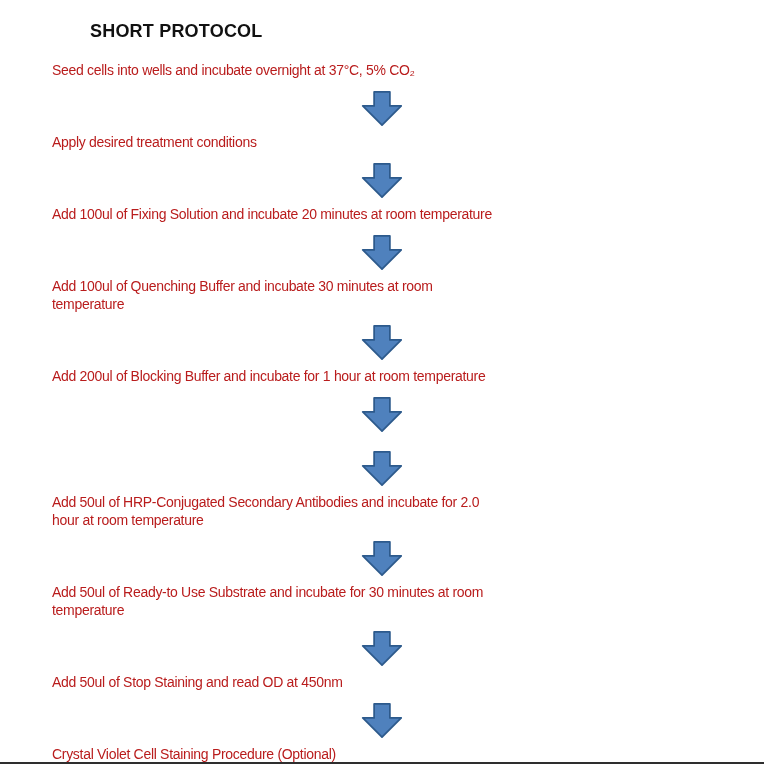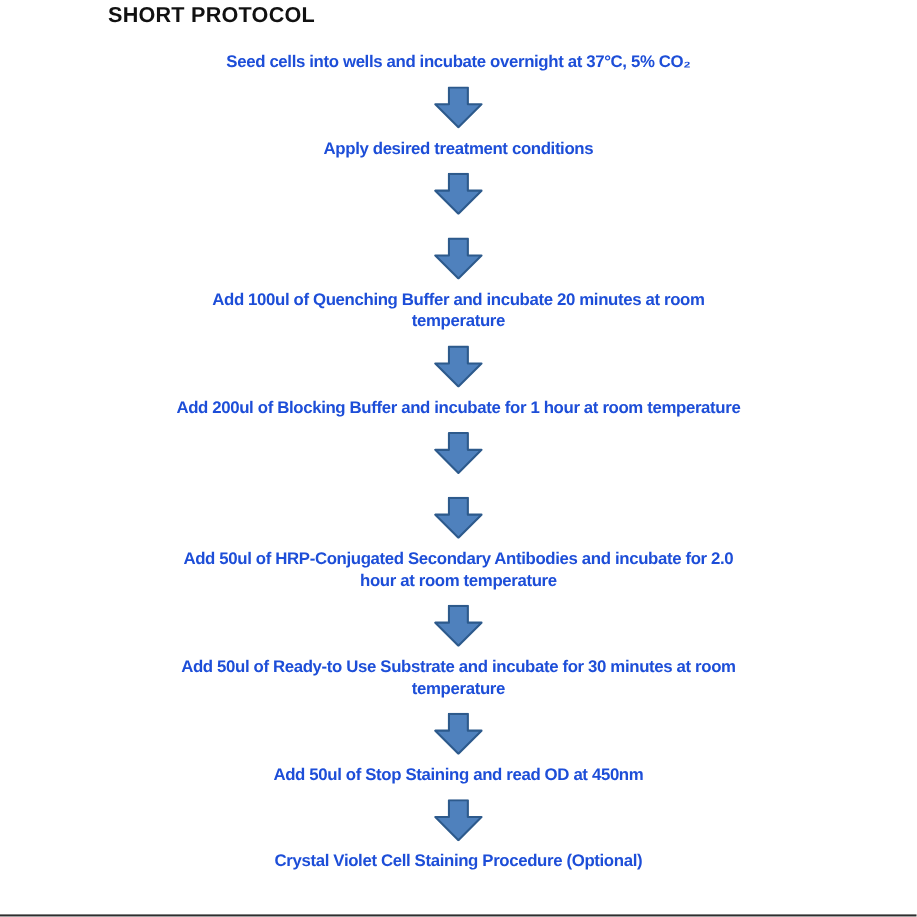--- a/index.html
+++ b/index.html
@@ -11,40 +11,40 @@
     position: relative;
     width: 764px;
     height: 764px;
     background: #ffffff;
     overflow: hidden;
     font-family: "Liberation Sans", "DejaVu Sans", sans-serif;
     color: #1f1f1f;
   }
   .title {
     margin: 0 0 20px 90px;
-    padding-top: 2px;
+    padding-top: 21px;
     font-size: 18px;
     line-height: 20px;
     font-weight: bold;
     letter-spacing: 0.2px;
     color: #111111;
   }
   .flow {
     display: flex;
     flex-direction: column;
     align-items: center;
   }
   .step {
     width: 660px;
-    text-align: center;
+    text-align: left;
     font-size: 14px;
-    font-weight: bold;
+    font-weight: normal;
     line-height: 18px;
     letter-spacing: -0.3px;
-    color: #1d4ed8;
+    color: #b91c1c;
   }
   .step-line {
     display: block;
   }
   .arrow {
     display: block;
     margin: 12px auto 7px auto;
     width: 46px;
     height: 35px;
   }
@@ -68,25 +68,28 @@
       </div>
       <svg class="arrow" viewBox="0 0 48 40">
         <path d="M 15 1 H 33 V 17 H 46 L 24 39 L 2 17 H 15 Z" fill="#4f81bd" stroke="#2d5a8c" stroke-width="2" stroke-linejoin="round"></path>
       </svg>
       <div class="step">
         <span class="step-line">Apply desired treatment conditions</span>
       </div>
       <svg class="arrow" viewBox="0 0 48 40">
         <path d="M 15 1 H 33 V 17 H 46 L 24 39 L 2 17 H 15 Z" fill="#4f81bd" stroke="#2d5a8c" stroke-width="2" stroke-linejoin="round"></path>
       </svg>
+      <div class="step">
+        <span class="step-line">Add 100ul of Fixing Solution and incubate 20 minutes at room temperature</span>
+      </div>
       <svg class="arrow" viewBox="0 0 48 40">
         <path d="M 15 1 H 33 V 17 H 46 L 24 39 L 2 17 H 15 Z" fill="#4f81bd" stroke="#2d5a8c" stroke-width="2" stroke-linejoin="round"></path>
       </svg>
       <div class="step">
-        <span class="step-line">Add 100ul of Quenching Buffer and incubate 20 minutes at room</span>
+        <span class="step-line">Add 100ul of Quenching Buffer and incubate 30 minutes at room</span>
         <span class="step-line">temperature</span>
       </div>
       <svg class="arrow" viewBox="0 0 48 40">
         <path d="M 15 1 H 33 V 17 H 46 L 24 39 L 2 17 H 15 Z" fill="#4f81bd" stroke="#2d5a8c" stroke-width="2" stroke-linejoin="round"></path>
       </svg>
       <div class="step">
         <span class="step-line">Add 200ul of Blocking Buffer and incubate for 1 hour at room temperature</span>
       </div>
       <svg class="arrow" viewBox="0 0 48 40">
         <path d="M 15 1 H 33 V 17 H 46 L 24 39 L 2 17 H 15 Z" fill="#4f81bd" stroke="#2d5a8c" stroke-width="2" stroke-linejoin="round"></path>

